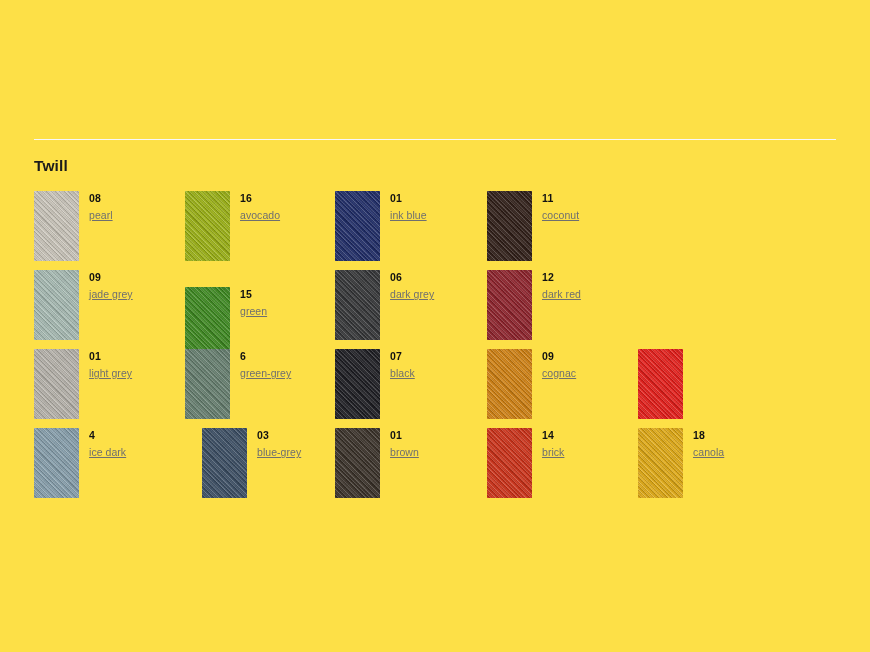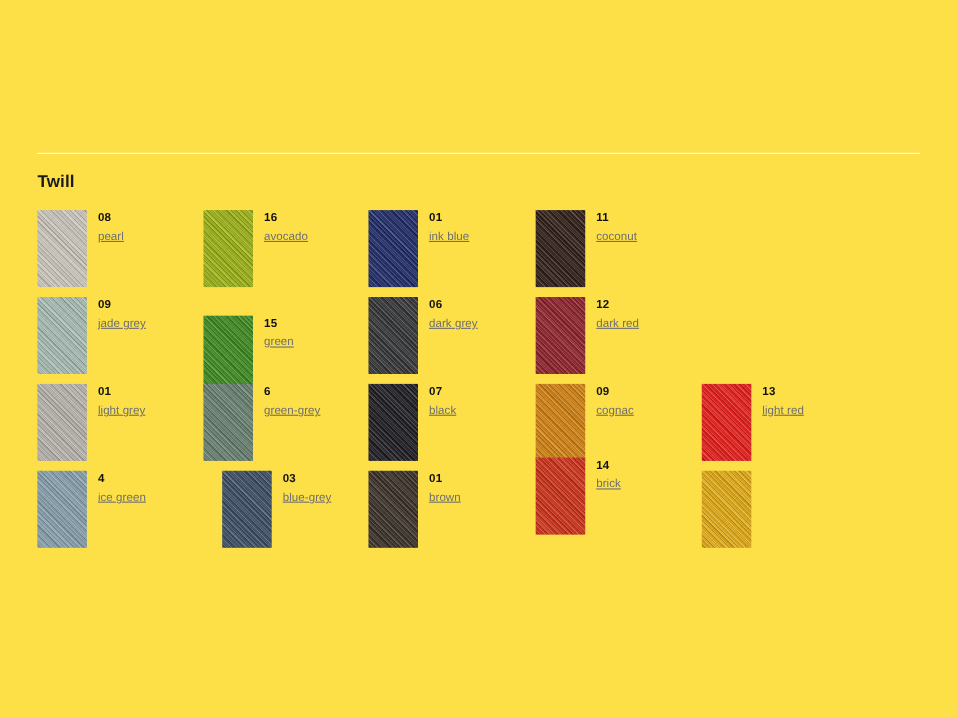--- a/index.html
+++ b/index.html
@@ -249,61 +249,61 @@
         </div>
         <div class="labels">
           <span class="code">09</span>
           <span class="name">cognac</span>
         </div>
       </div>
       <div class="cell" style="left: 604px; top: 158px;">
         <div class="swatch" style="background: rgb(232, 27, 23);">
           <div class="weave"></div>
         </div>
-        <div class="labels">
-          <span class="code">13</span>
-          <span class="name">light red</span>
-        </div>
       </div>
       <div class="cell" style="left: 0px; top: 237px;">
         <div class="swatch" style="background: rgb(135, 160, 173);">
           <div class="weave"></div>
         </div>
         <div class="labels">
           <span class="code">4</span>
-          <span class="name">ice green</span>
+          <span class="name">ice dark</span>
         </div>
       </div>
       <div class="cell" style="left: 168px; top: 237px;">
         <div class="swatch" style="background: rgb(58, 77, 99);">
           <div class="weave"></div>
         </div>
         <div class="labels">
           <span class="code">03</span>
           <span class="name">blue-grey</span>
         </div>
       </div>
       <div class="cell" style="left: 301px; top: 237px;">
         <div class="swatch" style="background: rgb(56, 47, 38);">
           <div class="weave"></div>
         </div>
         <div class="labels">
           <span class="code">01</span>
           <span class="name">brown</span>
         </div>
       </div>
-      <div class="cell" style="left: 453px; top: 225px;">
+      <div class="cell" style="left: 453px; top: 237px;">
         <div class="swatch" style="background: rgb(207, 48, 22);">
           <div class="weave"></div>
         </div>
         <div class="labels">
           <span class="code">14</span>
           <span class="name">brick</span>
         </div>
       </div>
       <div class="cell" style="left: 604px; top: 237px;">
         <div class="swatch" style="background: rgb(227, 171, 18);">
           <div class="weave"></div>
         </div>
+        <div class="labels">
+          <span class="code">18</span>
+          <span class="name">canola</span>
+        </div>
       </div>
     </div>
 
 </div>
 
 </body></html>

